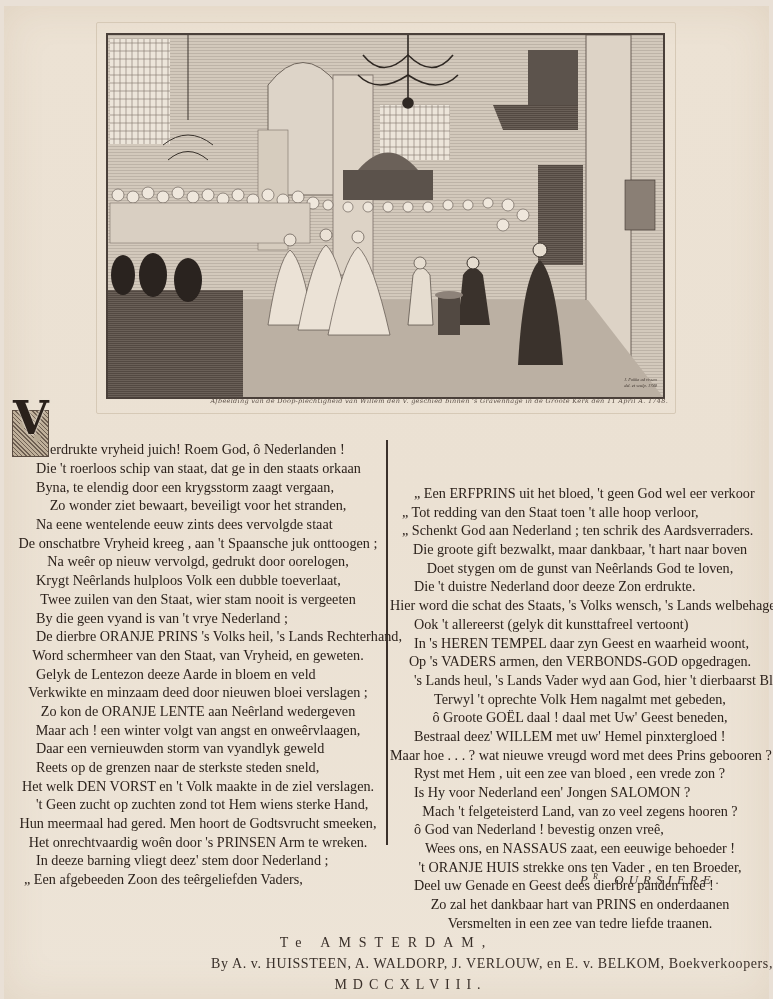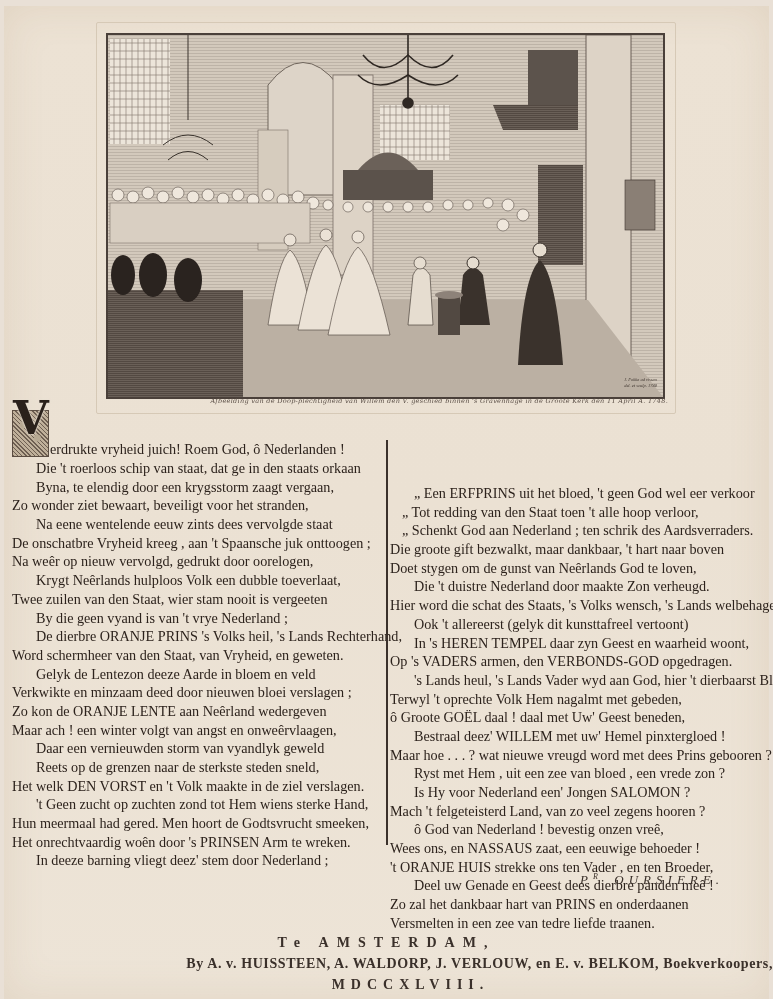--- a/index.html
+++ b/index.html
@@ -62,29 +62,29 @@
   .drop-cap span {
     position: absolute; left: 0; right: 0; top: -2px; text-align: center;
     font-size: 46px; font-weight: bold; color: #2a211b;
     text-shadow: 0 0 2px #e8dfd2, 0 0 3px #e8dfd2;
     font-family: "DejaVu Serif", serif;
   }
   .line { display: block; height: 18.7px; }
   .line.first { height: auto; }
   .i1 { padding-left: 24px; }
   .i2 { padding-left: 12px; }
-  .q { padding-left: 0; }
+  .q { padding-left: 0; text-align: center; }
   .signature {
     position: absolute; left: 580px; top: 872px;
     font-size: 13px; letter-spacing: 5px; font-style: italic; color: #3a302a;
   }
   .signature sup { font-size: 8px; letter-spacing: 0; }
   .imprint {
     position: absolute; left: 0; right: 0; top: 932px; text-align: center;
-    color: #3a302a; font-size: 14px; line-height: 21px; font-weight: bold;
+    color: #3a302a; font-size: 14px; line-height: 21px;
   }
   .imprint .city { letter-spacing: 8px; }
   .imprint .year { letter-spacing: 6px; padding-left: 48px; }
   .imprint .pubs { letter-spacing: 0.6px; text-align: right; }
 </style>
 </head>
 <body>
 
 <div class="paper"></div>
 <div class="plate-mark"></div>
@@ -241,31 +241,32 @@
     <span class="line q">Verkwikte en minzaam deed door nieuwen bloei verslagen ;</span>
     <span class="line q">Zo kon de ORANJE LENTE aan Neêrland wedergeven</span>
     <span class="line q">Maar ach !  een winter volgt van angst en onweêrvlaagen,</span>
     <span class="line i1">Daar een vernieuwden storm van vyandlyk geweld</span>
     <span class="line i1">Reets op de grenzen naar de sterkste steden sneld,</span>
     <span class="line q">Het welk DEN VORST en 't Volk maakte in de ziel verslagen.</span>
     <span class="line i1">'t Geen zucht op zuchten zond tot Hem wiens sterke Hand,</span>
     <span class="line q">Hun meermaal had gered.  Men hoort de Godtsvrucht smeeken,</span>
     <span class="line q">Het onrechtvaardig woên door 's PRINSEN Arm te wreken.</span>
     <span class="line i1">In deeze barning vliegt deez' stem door Nederland ;</span>
+    <span class="line i2">„ Een afgebeeden Zoon des teêrgeliefden Vaders,</span>
   </div>
 
 <div class="divider"></div>
 
 <div class="poem-col right" id="col-right">
     <span class="line i1">„ Een ERFPRINS uit het bloed,  't geen God wel eer verkoor</span>
     <span class="line i2">„ Tot redding van den Staat toen 't alle hoop verloor,</span>
     <span class="line i2">„ Schenkt God aan Nederland ;  ten schrik des Aardsverraders.</span>
     <span class="line q">Die groote gift bezwalkt,  maar dankbaar,  't hart naar boven</span>
     <span class="line q">Doet stygen om de gunst van Neêrlands God te loven,</span>
-    <span class="line i1">Die 't duistre Nederland door maakte Zon verheugd.</span>
+    <span class="line i1">Die 't duistre Nederland door deeze Zon erdrukte.</span>
     <span class="line q">Hier word die schat des Staats, 's Volks wensch, 's Lands welbehagen,</span>
     <span class="line i1">Ook 't allereerst (gelyk dit kunsttafreel vertoont)</span>
     <span class="line i1">In 's HEREN TEMPEL daar zyn Geest en waarheid woont,</span>
     <span class="line q">Op 's VADERS armen,  den VERBONDS-GOD opgedragen.</span>
     <span class="line i1">'s Lands heul, 's Lands Vader wyd aan God, hier 't dierbaarst Bloed,</span>
     <span class="line q">Terwyl 't oprechte Volk Hem nagalmt met gebeden,</span>
     <span class="line q">ô Groote GOËL daal !  daal met Uw' Geest beneden,</span>
     <span class="line i1">Bestraal deez' WILLEM met uw' Hemel pinxtergloed !</span>
     <span class="line q">Maar hoe . . . ? wat nieuwe vreugd word met dees Prins gebooren ?</span>
     <span class="line i1">Ryst met Hem , uit een zee van bloed , een vrede zon ?</span>

